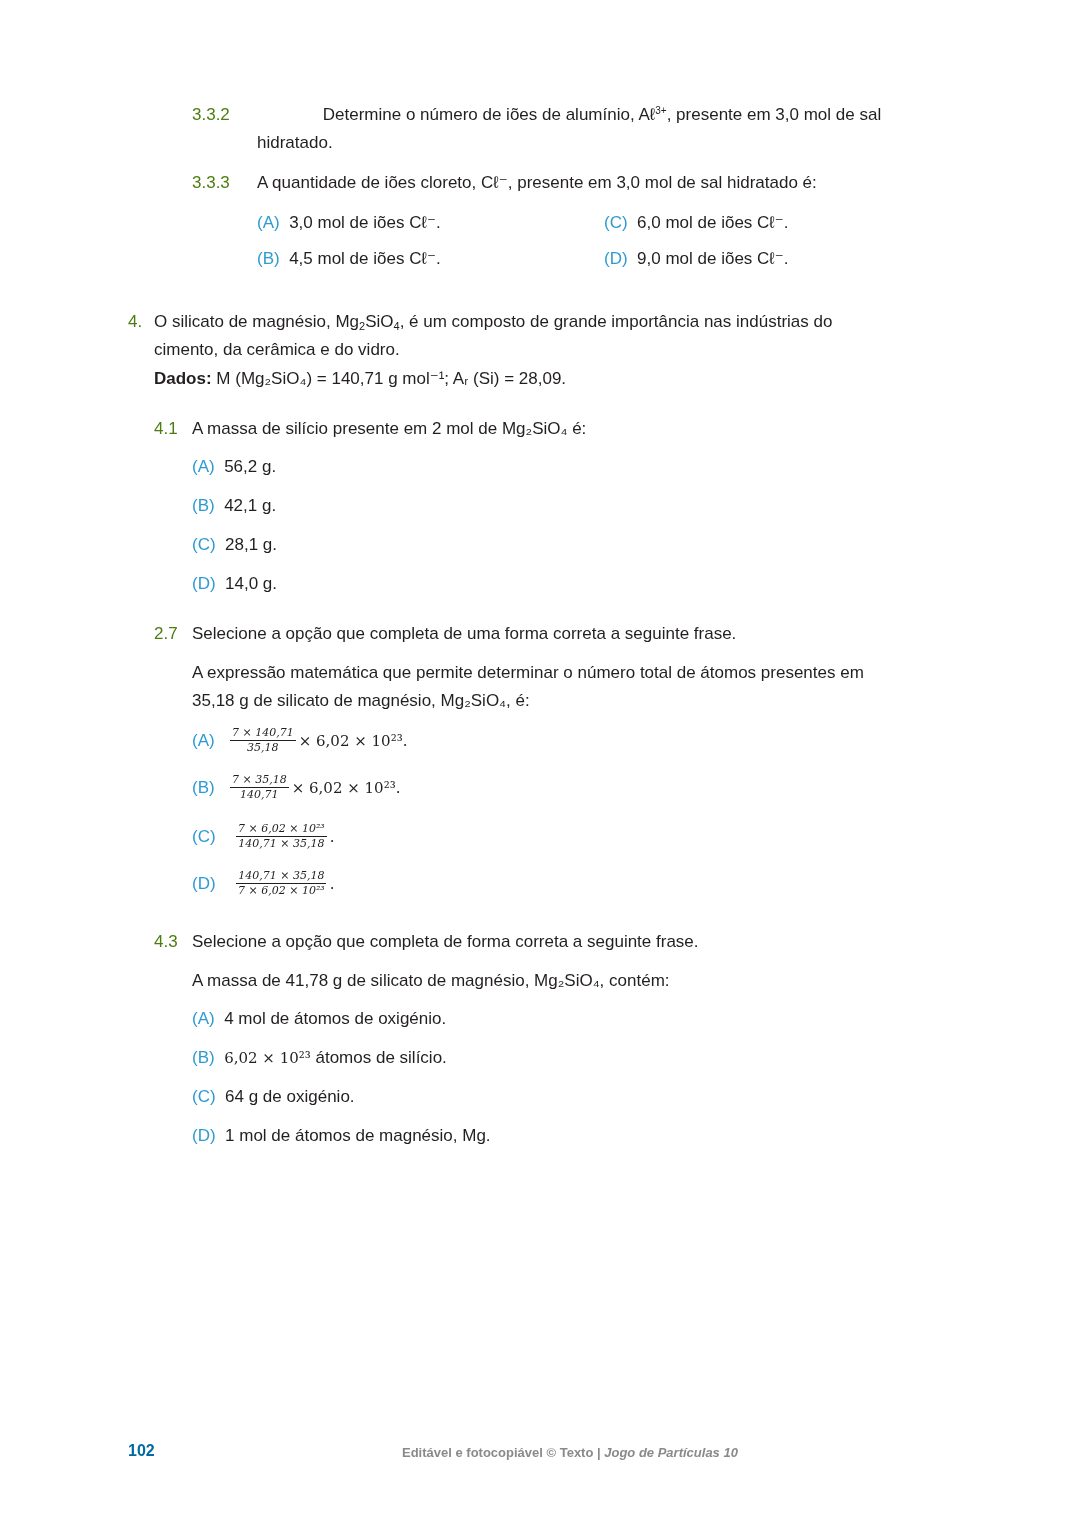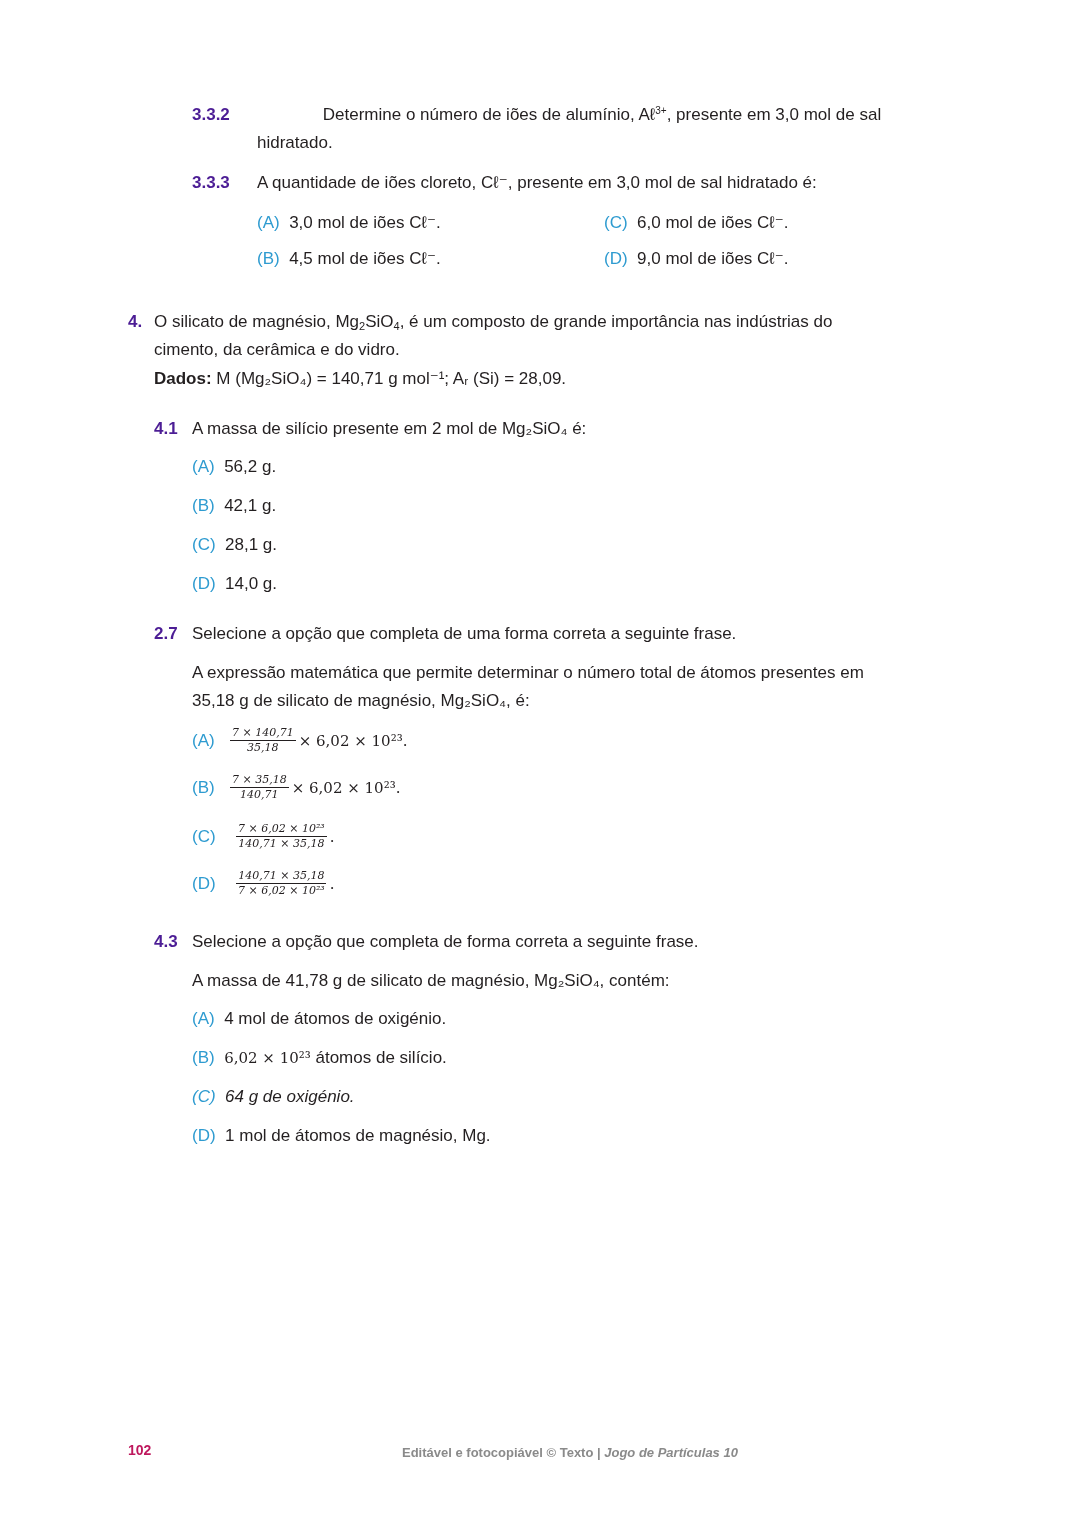--- a/index.html
+++ b/index.html
@@ -2,31 +2,31 @@
 <html><head>
 <meta charset="utf-8">
 <style>
   html, body { margin: 0; padding: 0; background: #ffffff; }
   body {
     width: 1080px; height: 1527px; position: relative; overflow: hidden;
     font-family: "Liberation Sans", "DejaVu Sans", sans-serif;
     color: #231f20; font-size: 17px;
   }
   .abs { position: absolute; }
-  .num { color: #4c1d95; font-weight: bold; }
+  .num { color: #4d7c0f; font-weight: normal; }
   .opt { color: #2e9bd0; }
   .line { line-height: 28px; white-space: nowrap; }
   .justify { text-align: justify; text-align-last: left; }
   .math { font-family: "DejaVu Serif", "Liberation Serif", serif; font-size: 15px; }
   .frac { display: inline-flex; flex-direction: column; align-items: center; vertical-align: middle; margin: 0 3px 0 0; font-style: italic; }
   .frac .n, .frac .d { font-family: "DejaVu Serif", serif; font-size: 11px; line-height: 14px; padding: 0 2px; }
   .frac .n { border-bottom: 1px solid #231f20; }
   sup.s { font-size: 10px; vertical-align: 6px; line-height: 0; }
   sub.s { font-size: 11px; vertical-align: -3px; line-height: 0; }
-  .footer-num { font-weight: bold; font-size: 14px; color: #be185d; }
+  .footer-num { font-weight: bold; font-size: 16px; color: #0369a1; }
   .footer-text { font-size: 13px; color: #8a8a8a; font-weight: bold; }
   .footer-text i { font-weight: bold; }
 </style>
 </head>
 <body>
 
 <div class="abs line" style="left:192px; top:101px;"><span class="num">3.3.2</span></div>
 <div class="abs line justify" style="left:255px; top:101px; width:694px; display:flex; justify-content:center;">
   <span><span>Determine o número de iões de alumínio, Aℓ</span><sup class="s">3+</sup><span>, presente em 3,0 mol de sal</span></span>
 </div>
@@ -92,17 +92,17 @@
       <span class="d">7 × 6,02 × 10²³</span>
     </span>
   <span class="math">.</span>
 </div>
 
 <div class="abs line" style="left:154px; top:928px;"><span class="num">4.3</span></div>
 <div class="abs line" style="left:192px; top:928px;">Selecione a opção que completa de forma correta a seguinte frase.</div>
 <div class="abs line" style="left:192px; top:967px;">A massa de 41,78 g de silicato de magnésio, Mg₂SiO₄, contém:</div>
 <div class="abs line" style="left:192px; top:1005px;"><span class="opt">(A)</span>&nbsp; <span>4 mol de átomos de oxigénio.</span></div>
 <div class="abs line" style="left:192px; top:1044px;"><span class="opt">(B)</span>&nbsp; <span class="math">6,02 × 10²³</span><span> átomos de silício.</span></div>
-<div class="abs line" style="left:192px; top:1083px;font-style:italic;"><span class="opt">(C)</span>&nbsp; <span>64 g de oxigénio.</span></div>
+<div class="abs line" style="left:192px; top:1083px;"><span class="opt">(C)</span>&nbsp; <span>64 g de oxigénio.</span></div>
 <div class="abs line" style="left:192px; top:1122px;"><span class="opt">(D)</span>&nbsp; <span>1 mol de átomos de magnésio, Mg.</span></div>
 
 <div class="abs footer-num" style="left:128px; top:1442px;">102</div>
 <div class="abs footer-text" style="left:373px; top:1445px;padding-left:29px;"><span>Editável e fotocopiável © Texto | </span><i>Jogo de Partículas 10</i></div>
 
 </body></html>

